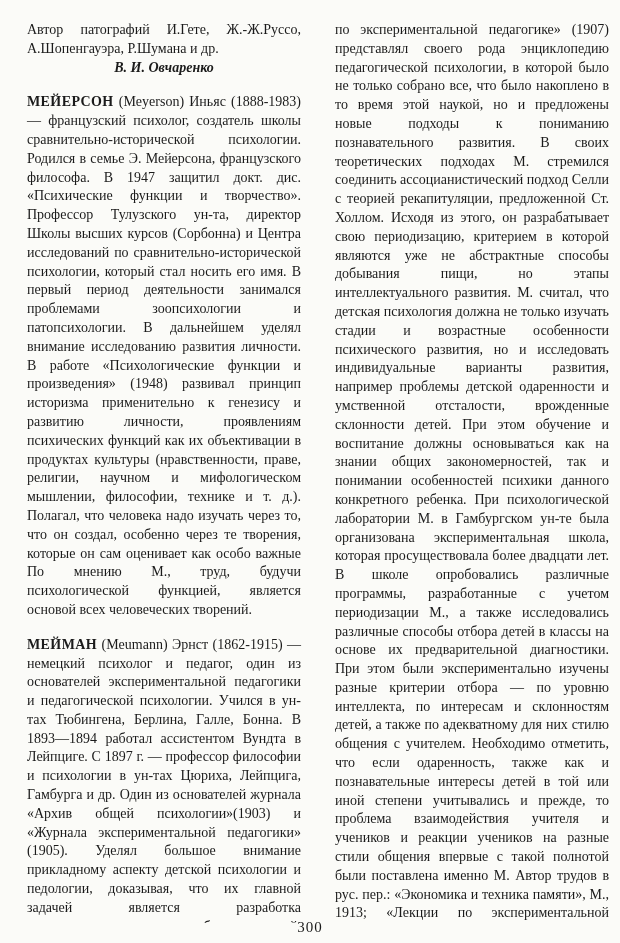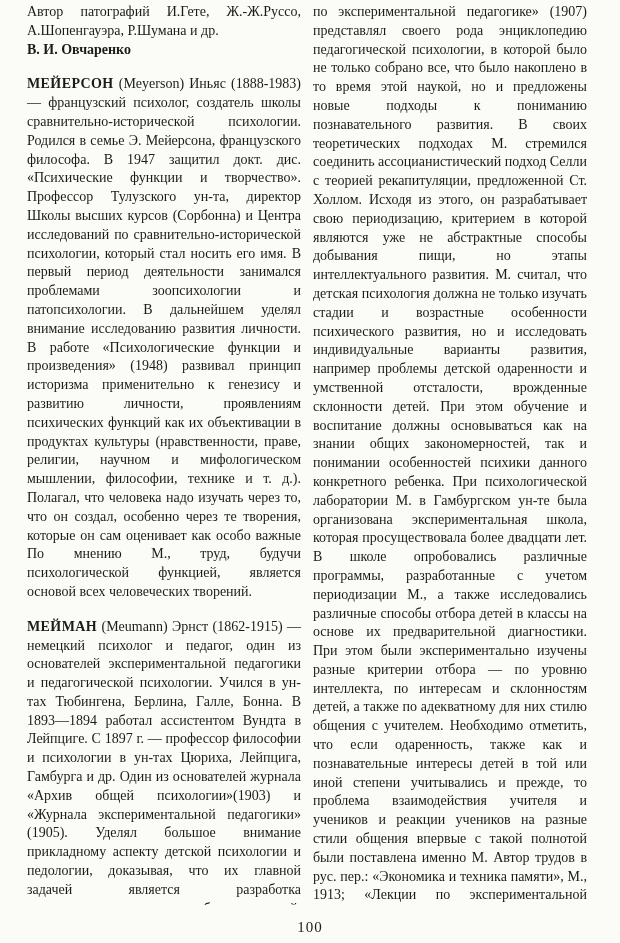--- a/index.html
+++ b/index.html
@@ -12,35 +12,36 @@
     height: 943px;
     margin: 0 auto;
     background: #fbfbf8;
     position: relative;
     overflow: hidden;
     font-family: "Liberation Serif", serif;
     color: #1b1b1b;
   }
   .columns {
     display: flex;
-    gap: 12px;
-    padding: 3px 25px 0 27px;
+    gap: 34px;
+    padding: 21px 25px 0 27px;
     height: 902px;
     overflow: hidden;
   }
   .col {
     flex: 0 0 274px;
     width: 274px;
     font-size: 14px;
     line-height: 18.8px;
     text-align: justify;
   }
   p { margin: 0; }
   .sig {
-    text-align: left;
+    text-align: center;
+    font-style: italic;
     font-weight: bold;
   }
   .entry { margin-top: 16px; }
   .headword {
     font-weight: bold;
     letter-spacing: 0.4px;
   }
   .page-number {
     position: absolute;
     bottom: 7px;
@@ -66,14 +67,14 @@
 
       <p class="entry"><span class="headword">МЕЙМАН</span><span> (Meumann) Эрнст (1862-1915) — немецкий психолог и педагог, один из основателей экспериментальной педагогики и педагогической психологии. Учился в ун-тах Тюбингена, Берлина, Галле, Бонна. В 1893—1894 работал ассистентом Вундта в Лейпциге. С 1897 г. — профессор философии и психологии в ун-тах Цюриха, Лейпцига, Гамбурга и др. Один из основателей журнала «Архив общей психологии»(1903) и «Журнала экспериментальной педагогики» (1905). Уделял большое внимание прикладному аспекту детской психологии и педологии, доказывая, что их главной задачей является разработка методологических основ обучения детей. Трехтомник М.: «Лекции</span></p>
     </div>
 
     <div class="col">
       <p class="cont">по экспериментальной педагогике» (1907) представлял своего рода энциклопедию педагогической психологии, в которой было не только собрано все, что было накоплено в то время этой наукой, но и предложены новые подходы к пониманию познавательного развития. В своих теоретических подходах М. стремился соединить ассоцианистический подход Селли с теорией рекапитуляции, предложенной Ст. Холлом. Исходя из этого, он разрабатывает свою периодизацию, критерием в которой являются уже не абстрактные способы добывания пищи, но этапы интеллектуального развития. М. считал, что детская психология должна не только изучать стадии и возрастные особенности психического развития, но и исследовать индивидуальные варианты развития, например проблемы детской одаренности и умственной отсталости, врожденные склонности детей. При этом обучение и воспитание должны основываться как на знании общих закономерностей, так и понимании особенностей психики данного конкретного ребенка. При психологической лаборатории М. в Гамбургском ун-те была организована экспериментальная школа, которая просуществовала более двадцати лет. В школе опробовались различные программы, разработанные с учетом периодизации М., а также исследовались различные способы отбора детей в классы на основе их предварительной диагностики. При этом были экспериментально изучены разные критерии отбора — по уровню интеллекта, по интересам и склонностям детей, а также по адекватному для них стилю общения с учителем. Необходимо отметить, что если одаренность, также как и познавательные интересы детей в той или иной степени учитывались и прежде, то проблема взаимодействия учителя и учеников и реакции учеников на разные стили общения впервые с такой полнотой были поставлена именно М. Автор трудов в рус. пер.: «Экономика и техника памяти», М., 1913; «Лекции по экспериментальной педагогике», т.1-3, М.</p>
     </div>
 
   </div>
 
-  <div class="page-number">100</div>
+  <div class="page-number">300</div>
 </div>
 
 </body></html>

